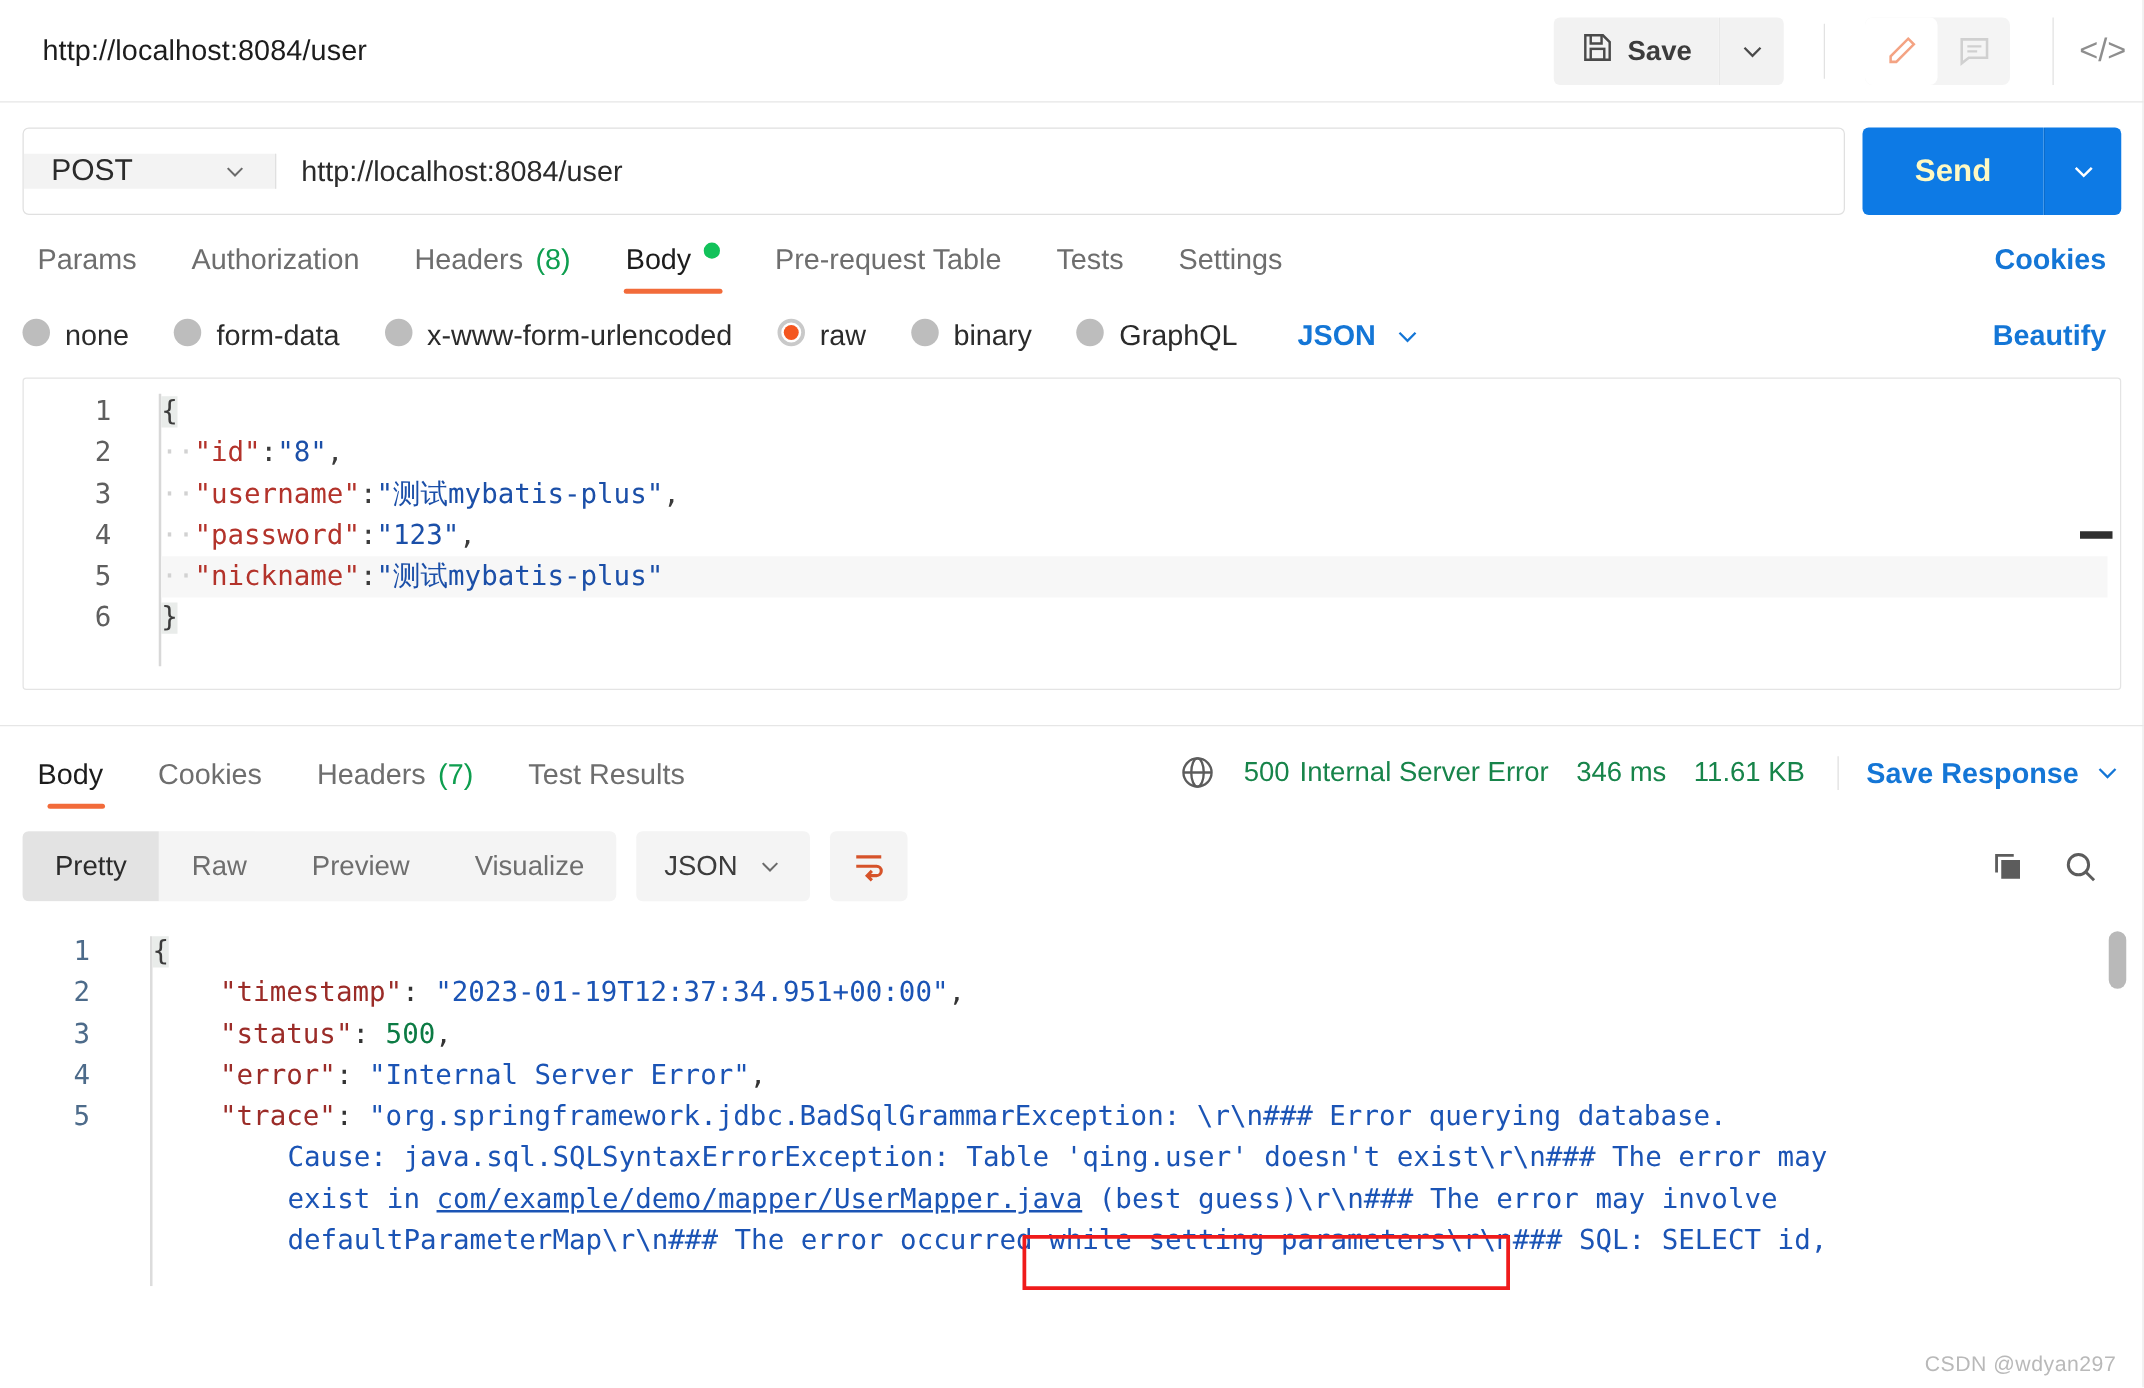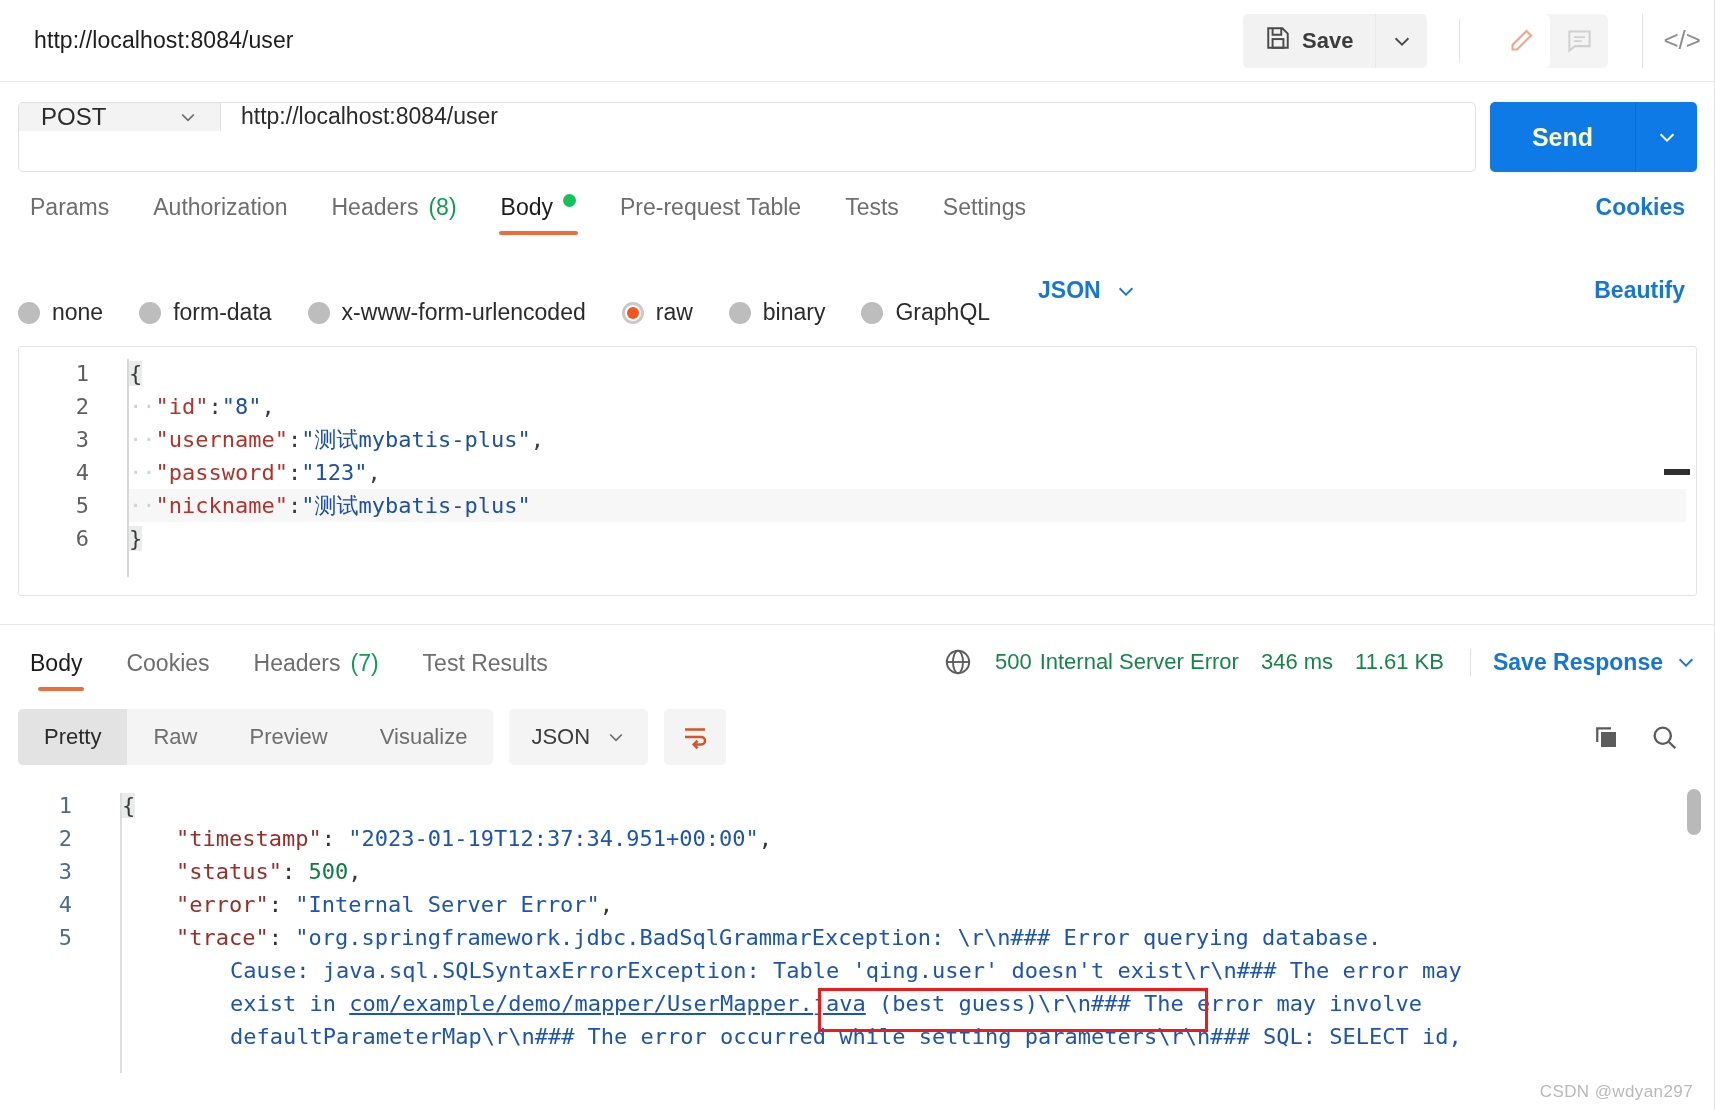--- a/index.html
+++ b/index.html
@@ -48,21 +48,21 @@
   .icon-btn.on { background: #ffffff; border-radius: 6px; }
   .code-slash {
     margin-left: 22px; color: #8e8e8e; font-size: 26px;
     padding-left: 20px; border-left: 1px solid #e2e2e2; height: 54px;
     display: flex; align-items: center;
   }
 
   
   .urlrow { display: flex; align-items: center; padding: 20px 18px 0 18px; gap: 14px; }
   .url-field {
-    flex: 1; display: flex; align-items: flex-start;
+    flex: 1; display: flex; align-items: center;
     border: 1px solid #e0e0e0; border-radius: 5px; overflow: hidden;
     height: 70px; background: #fff;
   }
   .method {
     display: flex; align-items: center; justify-content: space-between;
     width: 202px; background: #f3f3f3; padding: 0 22px;
     font-size: 24px; color: #2b2b2b; cursor: pointer;
     border-right: 1px solid #e0e0e0;
   }
   .url-input {
@@ -103,21 +103,21 @@
   .cookies-link {
     margin-left: auto; font-size: 23px; font-weight: bold;
     color: #1476d6; cursor: pointer; padding-bottom: 14px; padding-right: 12px;
   }
 
   
   .bodytypes {
     display: flex; align-items: center; gap: 0;
     padding: 20px 18px 0 18px;
   }
-  .radio-item { display: flex; align-items: center; gap: 12px; margin-right: 36px; cursor: pointer; margin-top: 44px; }
+  .radio-item { display: flex; gap: 12px; margin-right: 36px; cursor: pointer; }
   .radio { width: 22px; height: 22px; border-radius: 50%; background: #bdbdbd; flex: none; }
   .radio.sel {
     background: #ffffff; border: 3px solid #c9c9c9;
     position: relative;
   }
   .radio.sel::after {
     content: ""; position: absolute; inset: 2px;
     border-radius: 50%; background: #f4561f;
   }
   .radio-label { font-size: 23px; color: #2b2b2b; white-space: nowrap; }

